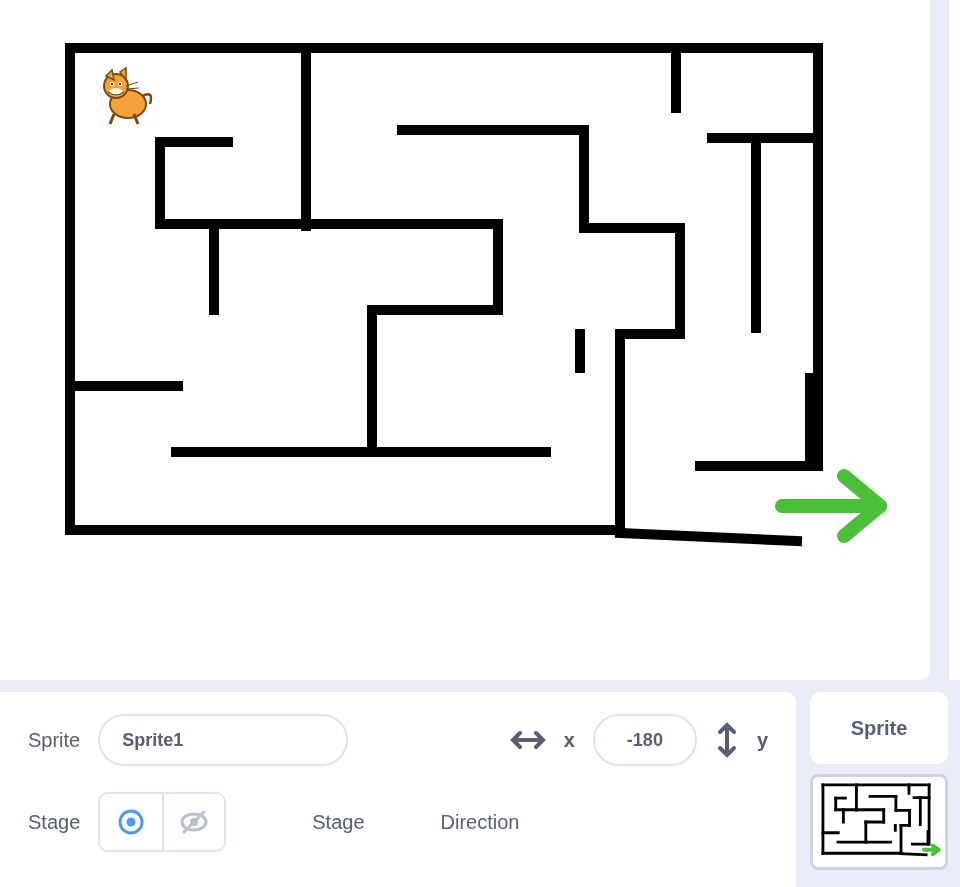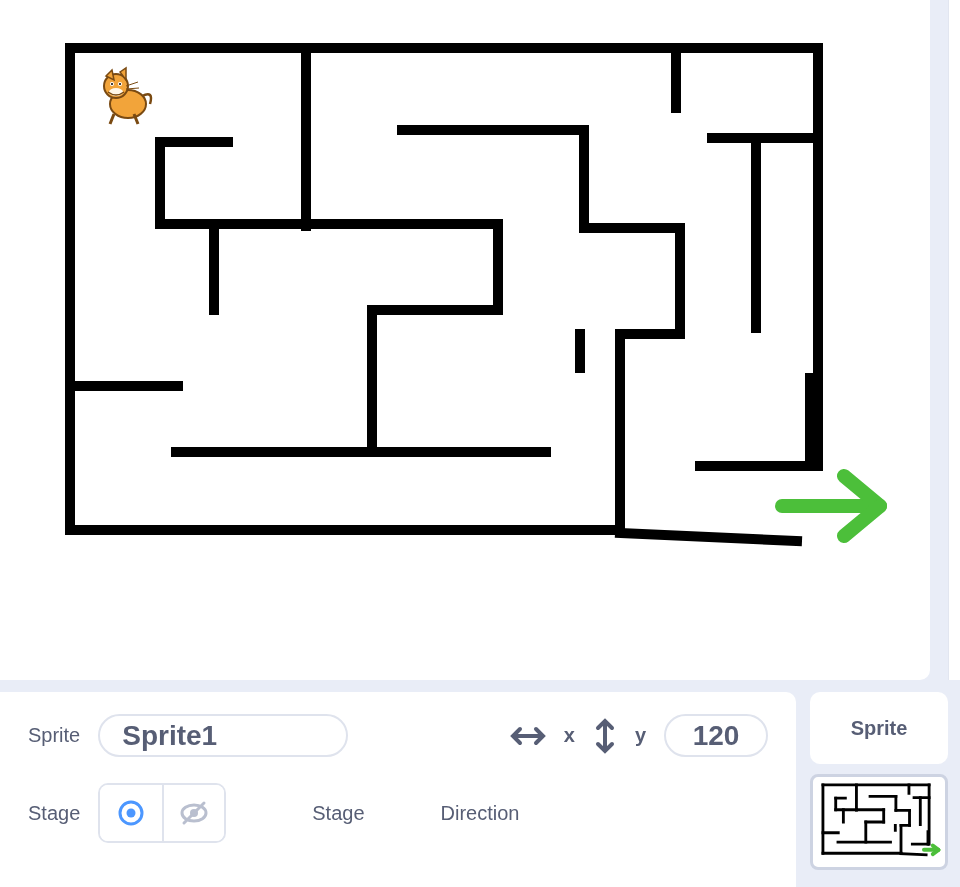--- a/index.html
+++ b/index.html
@@ -58,29 +58,29 @@
     align-items: center;
     gap: 18px;
   }
   .row1 { justify-content: flex-start; }
   .label {
     color: #575e75;
     font-size: 20px;
     font-weight: 400;
   }
   .pill {
-    height: 43px;
+    height: 52px;
     border: 2px solid #dfe3ed;
     border-radius: 40px;
     background: #fff;
     display: flex;
     align-items: center;
     justify-content: center;
     color: #575e75;
-    font-size: 28px;
+    font-size: 18px;
     font-weight: 600;
   }
   .pill.wide { width: 250px; justify-content: flex-start; padding: 0 22px; }
   .pill.small { width: 104px; }
   .pill.med { width: 120px; }
   .icon-arrows-h, .icon-arrows-v {
     color: #575e75;
     display: inline-flex;
     align-items: center;
     justify-content: center;
@@ -231,34 +231,34 @@
         <span class="icon-arrows-h">
           <svg width="36" height="24" viewBox="0 0 36 24">
               <g stroke="#575e75" stroke-width="4" stroke-linecap="round" fill="none">
                 <line x1="4" y1="12" x2="32" y2="12"></line>
                 <polyline points="10,5 3,12 10,19"></polyline>
                 <polyline points="26,5 33,12 26,19"></polyline>
               </g>
             </svg>
         </span>
         <span class="label" style="font-weight:700">x</span>
+        <div class="pill small">
+          <span>-180</span>
+        </div>
 
         <span class="icon-arrows-v">
           <svg width="24" height="36" viewBox="0 0 24 36">
               <g stroke="#575e75" stroke-width="4" stroke-linecap="round" fill="none">
                 <line x1="12" y1="4" x2="12" y2="32"></line>
                 <polyline points="5,10 12,3 19,10"></polyline>
                 <polyline points="5,26 12,33 19,26"></polyline>
               </g>
             </svg>
         </span>
         <span class="label" style="font-weight:700">y</span>
-        <div class="pill small">
-          <span>120</span>
-        </div>
       </div>
 
       <div class="row">
         <span class="label">Stage</span>
         <div class="toggle-group">
           <div class="toggle-btn active">
             <svg width="30" height="30" viewBox="0 0 30 30">
               <circle cx="15" cy="15" r="11" fill="none" stroke="#4c97ff" stroke-width="3"></circle>
               <circle cx="15" cy="15" r="4.5" fill="#4c97ff"></circle>
             </svg>

